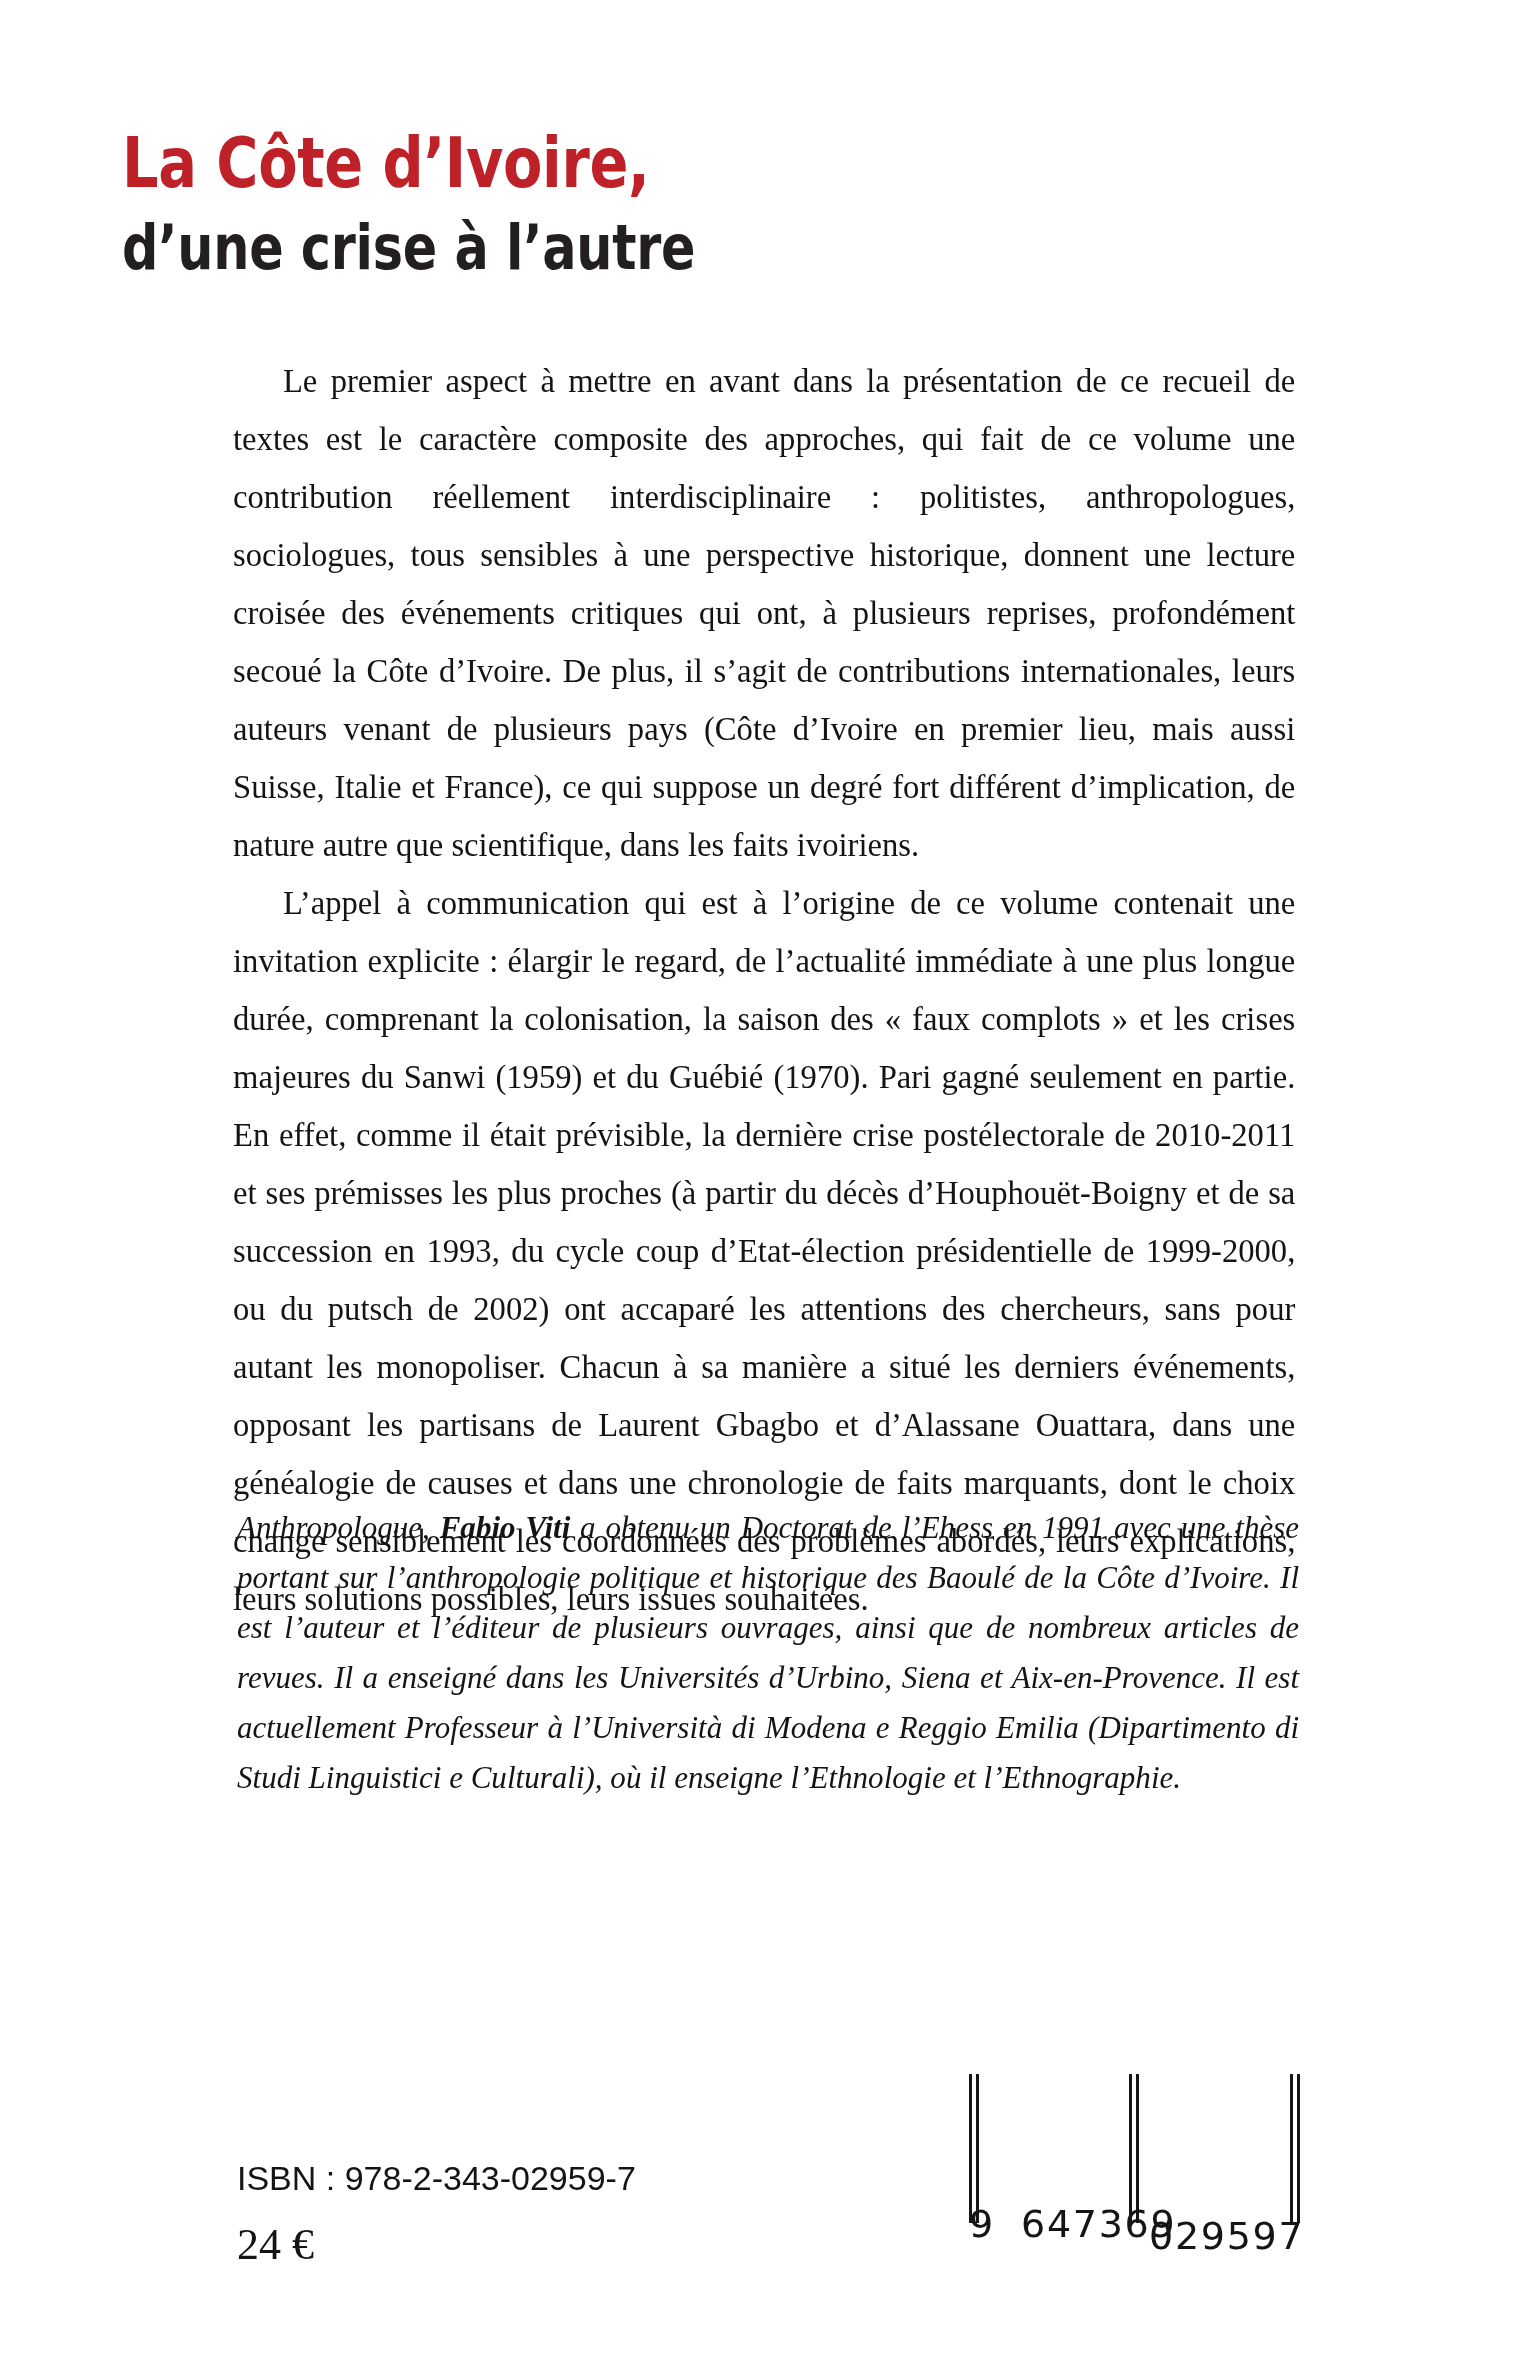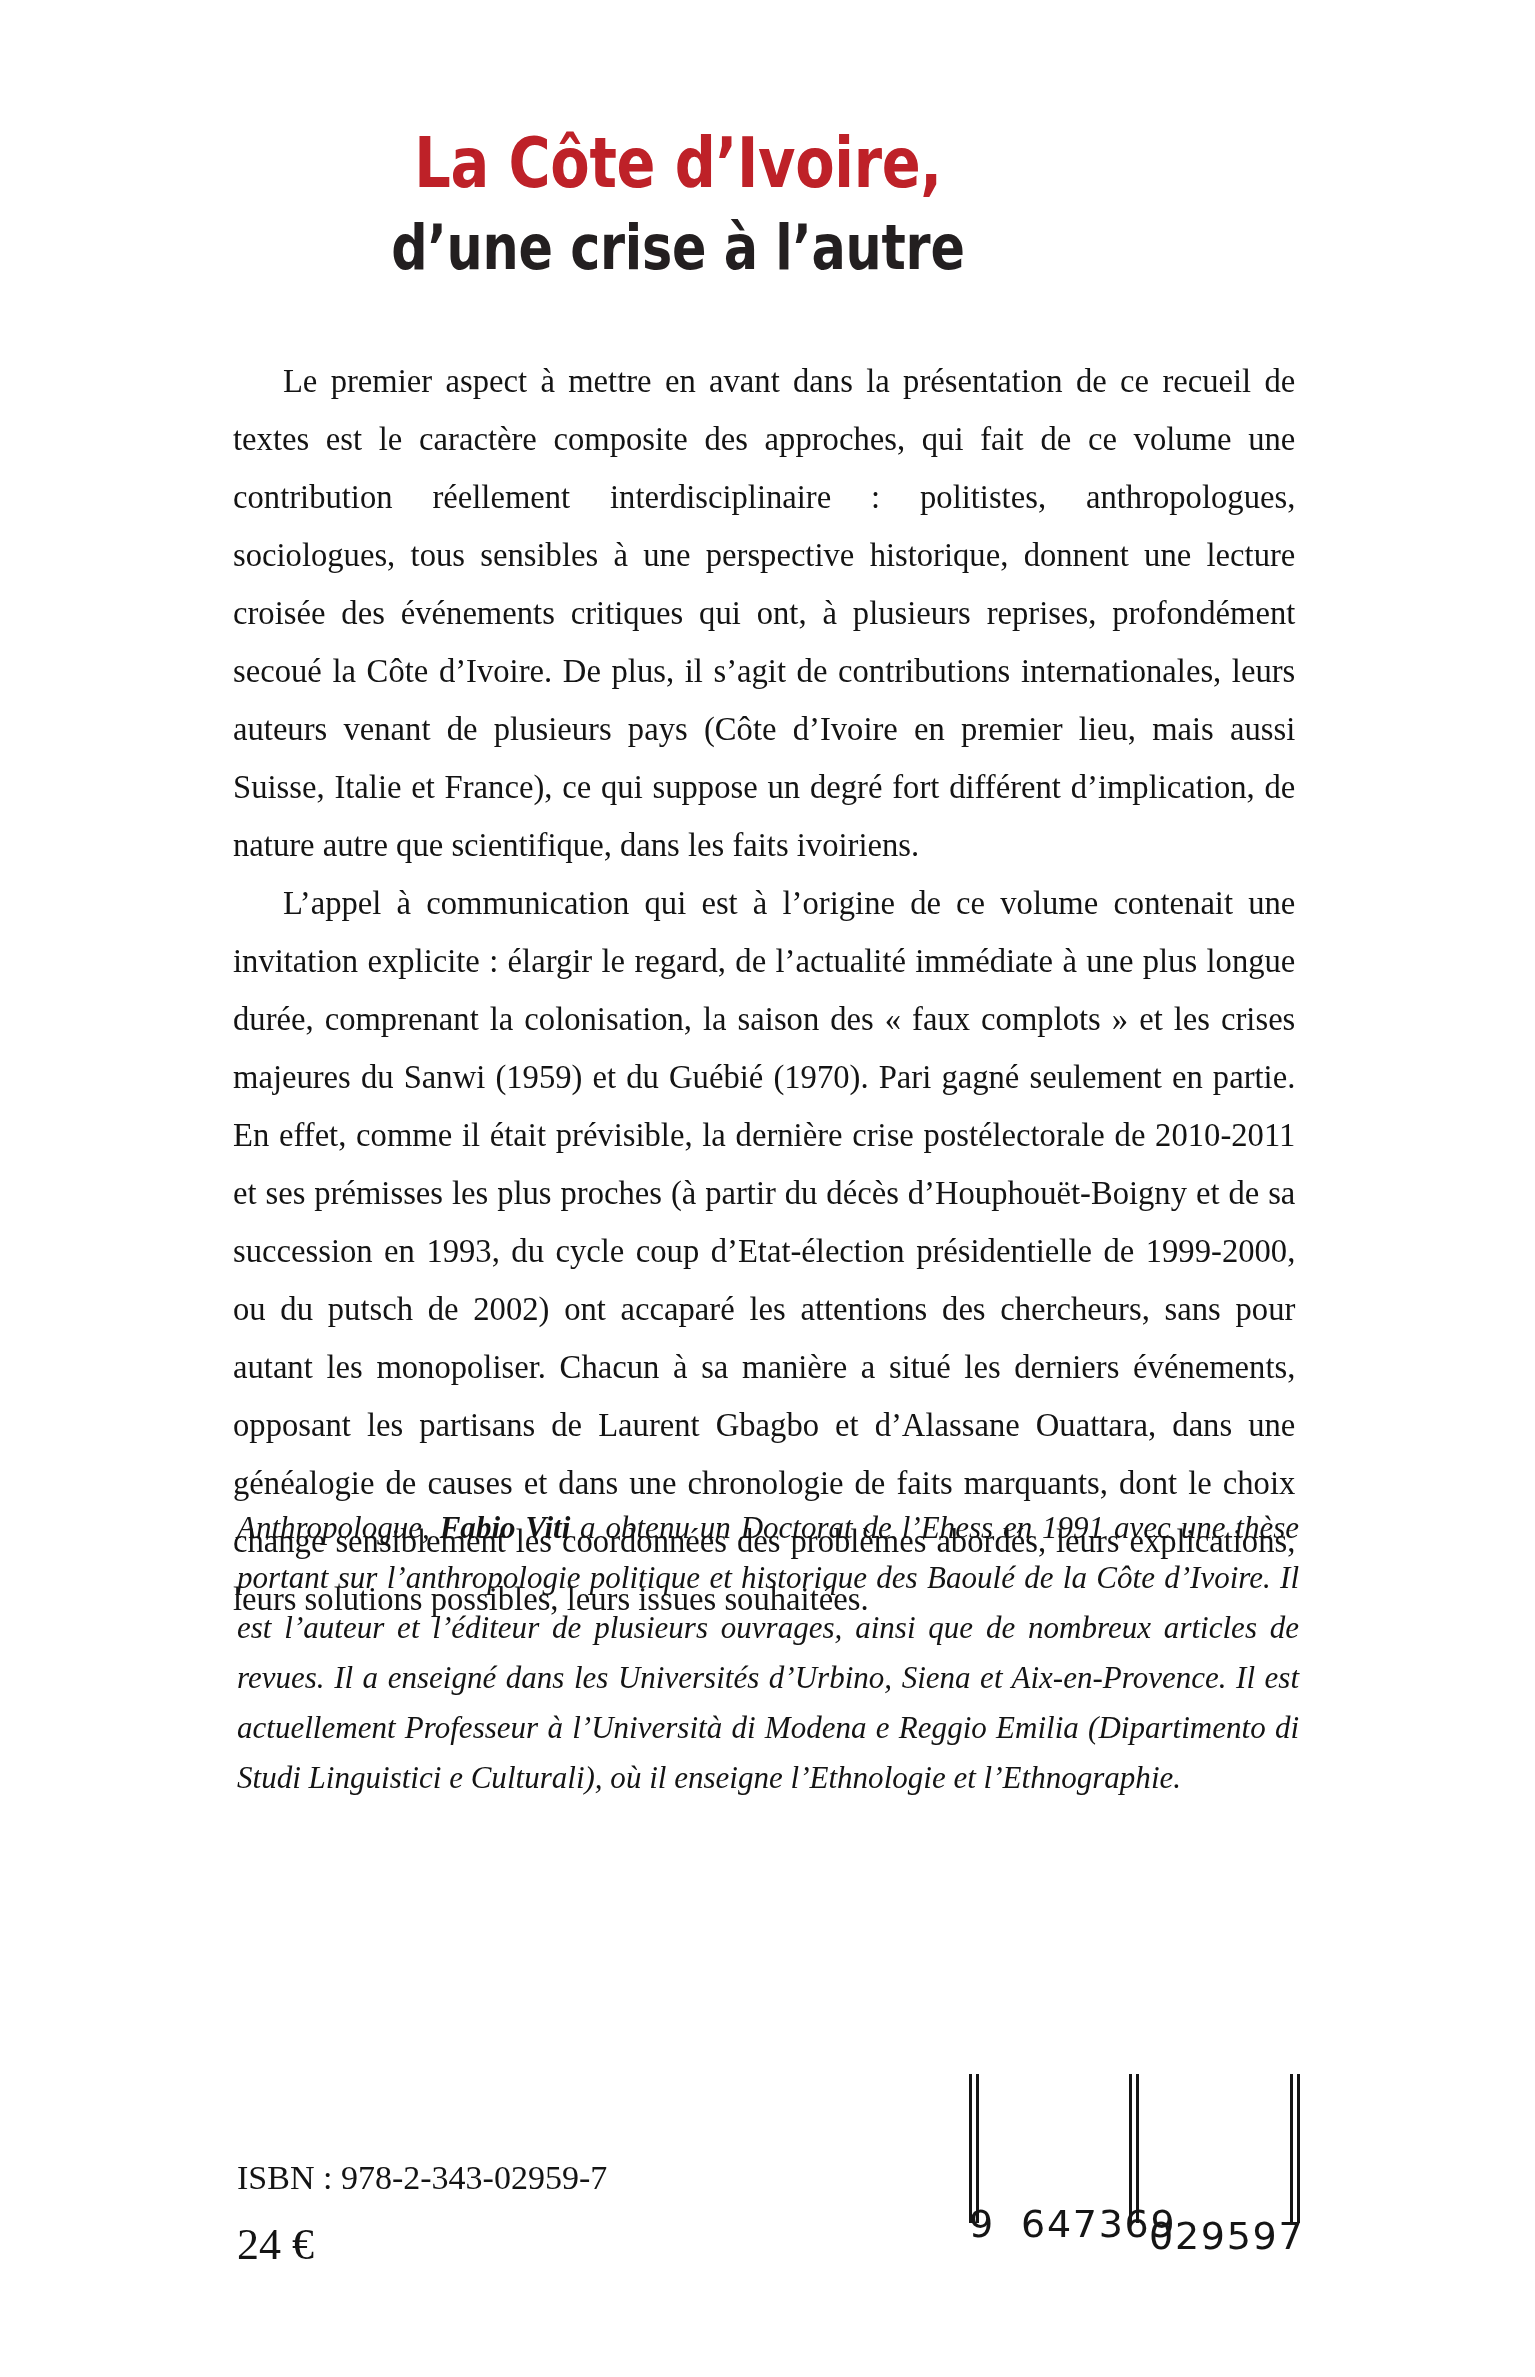--- a/index.html
+++ b/index.html
@@ -22,21 +22,21 @@
     inset: 0;
     background: #ffffff;
   }
 
   
   .title-block {
     position: absolute;
     top: 128px;
     left: 0;
     width: 1356px;
-    text-align: center;
+    text-align: left;
   }
   .title-main {
     font-family: "DejaVu Sans", sans-serif;
     font-weight: 700;
     font-size: 70px;
     line-height: 1.0;
     letter-spacing: -0.4px;
     color: #BE2128;
     transform: scaleX(0.82);
     transform-origin: center center;
@@ -101,21 +101,21 @@
   }
 
   
   .footer {
     position: absolute;
     left: 237px;
     top: 2156px;
     width: 1065px;
   }
   .isbn-line {
-    font-family: Liberation Serif, serif;
+    font-family: Liberation Sans, sans-serif;
     font-size: 34px;
     line-height: 44px;
     color: #141414;
     white-space: nowrap;
   }
   .price-line {
     font-family: "Liberation Serif", serif;
     font-size: 44px;
     line-height: 52px;
     color: #141414;

